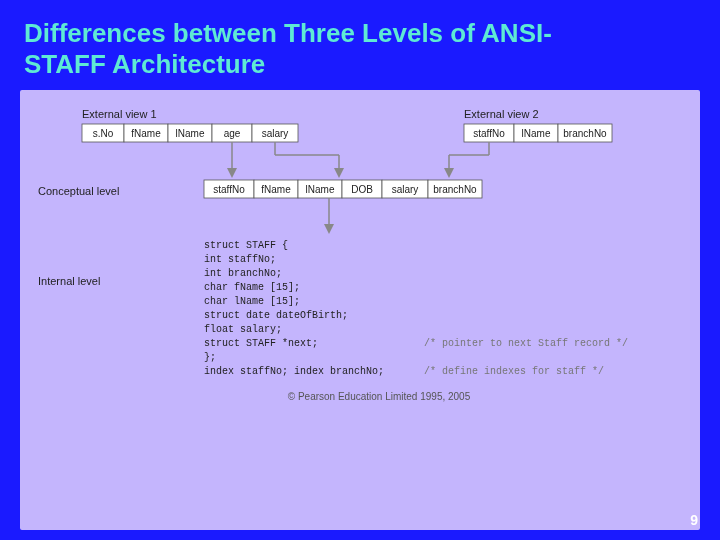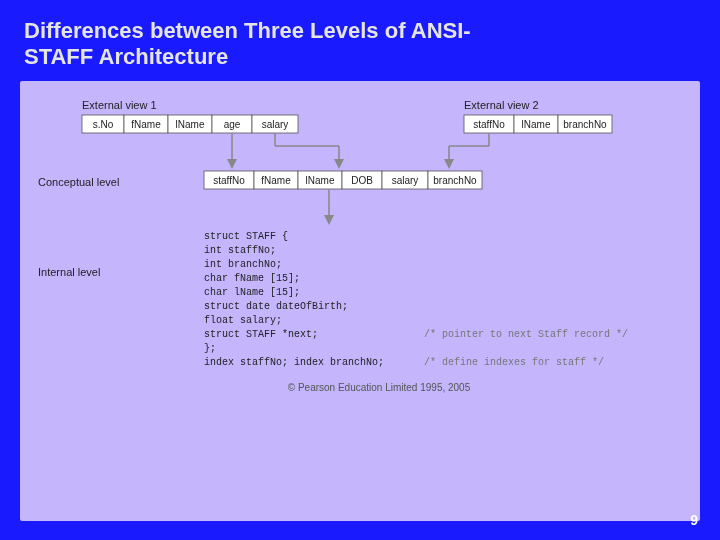--- a/index.html
+++ b/index.html
@@ -15,22 +15,22 @@
       width: 720px;
       height: 540px;
       background: #1a1aff;
       position: relative;
     }
     .title-bar {
       background: #1a1aff;
       padding: 18px 24px 10px 24px;
     }
     .title-text {
-      color: #e5e5e5;
-      font-size: 22px;
+      color: #5eead4;
+      font-size: 26px;
       font-weight: bold;
       line-height: 1.2;
     }
     .content-area {
       background: #c4b5fd;
       margin: 0 20px;
       padding: 10px 14px 8px 14px;
       border-radius: 2px;
       position: relative;
       height: 440px;

